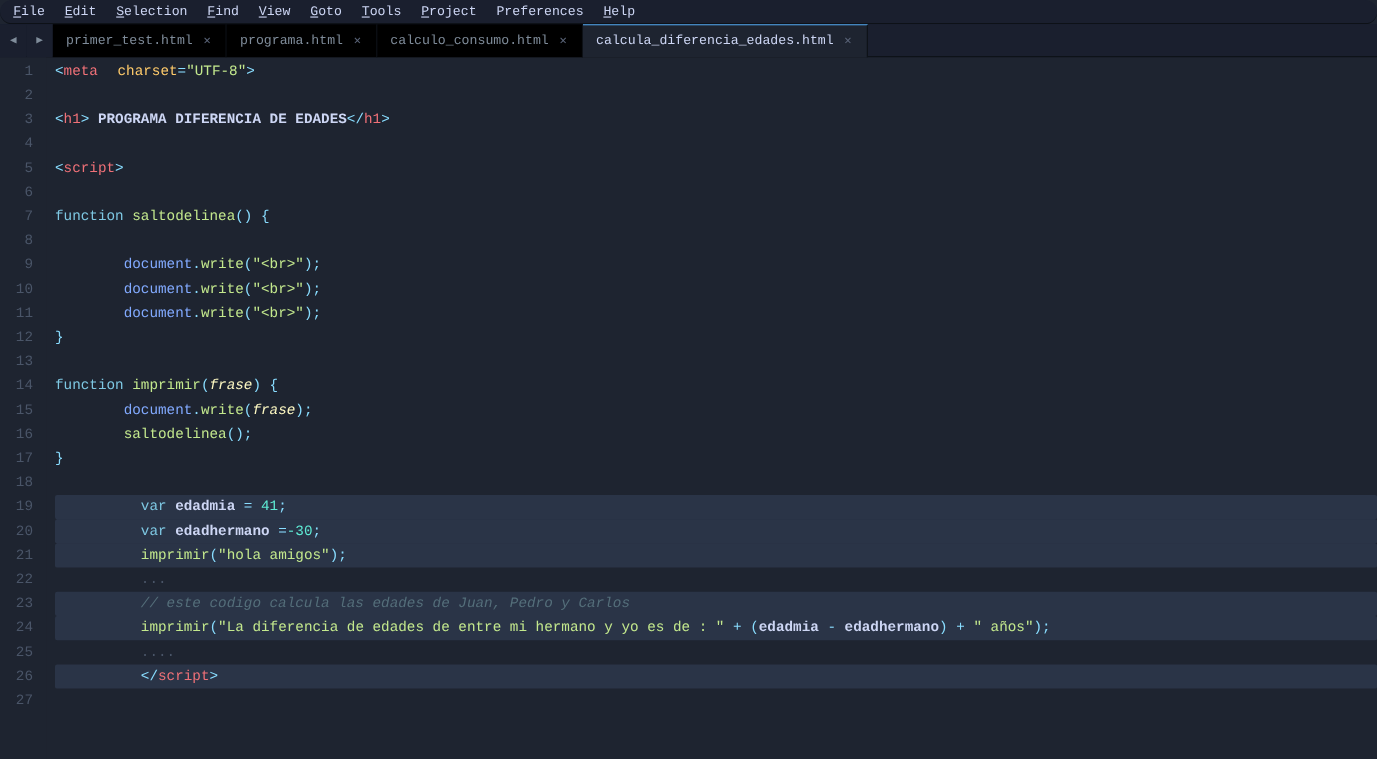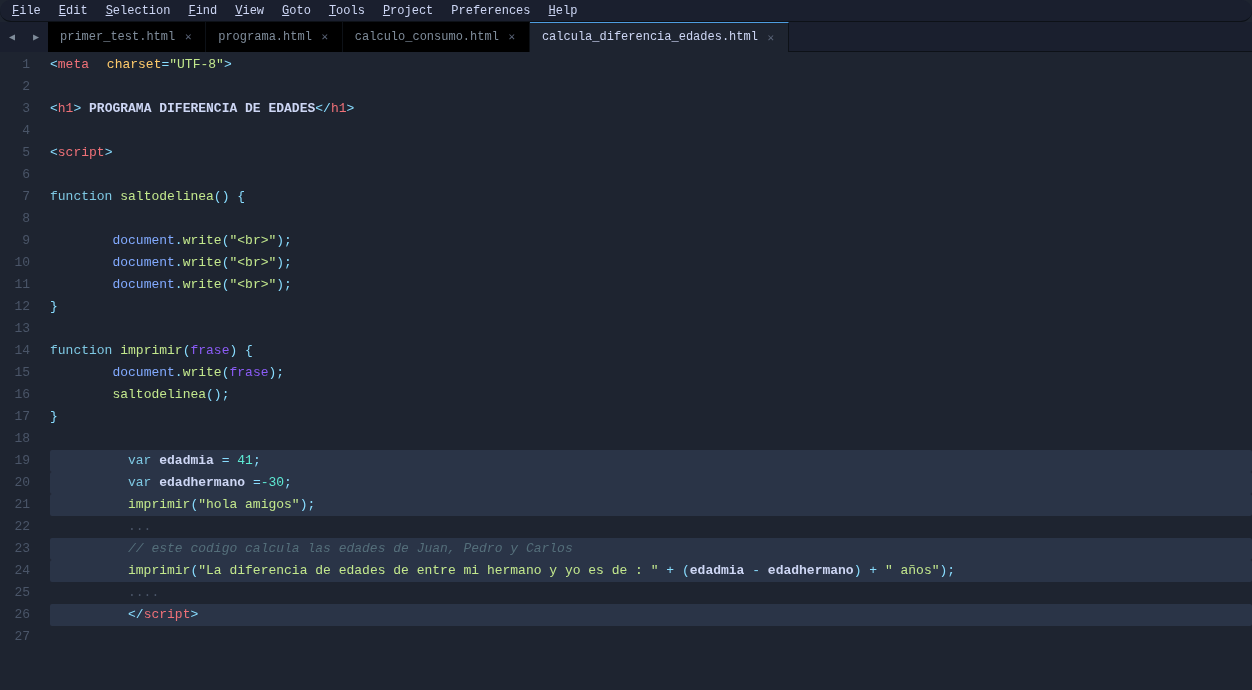--- a/index.html
+++ b/index.html
@@ -120,21 +120,21 @@
 
     
     .kw { color: #7ec8e3; } 
     .fn-name { color: #c3e88d; } 
     .tag { color: #f07178; } 
     .attr { color: #ffcb6b; margin-left: 10px; } 
     .str { color: #c3e88d; } 
     .punct { color: #89ddff; } 
     .comment { color: #546e7a; font-style: italic; }
     .number { color: #5eead4; }
-    .param { color: #8b5cf6; }
+    .param { color: #fef9c3; font-style: italic; }
     .plain { color: #cdd6f4; font-weight: bold; }
     .method { color: #82aaff; }
     .op { color: #89ddff; }
     .dots { color: #4a5568; }
   </style>
 </head>
 <body>
 
 <div id="menubar">
   <span class="menu-item"><u>F</u>ile</span>

